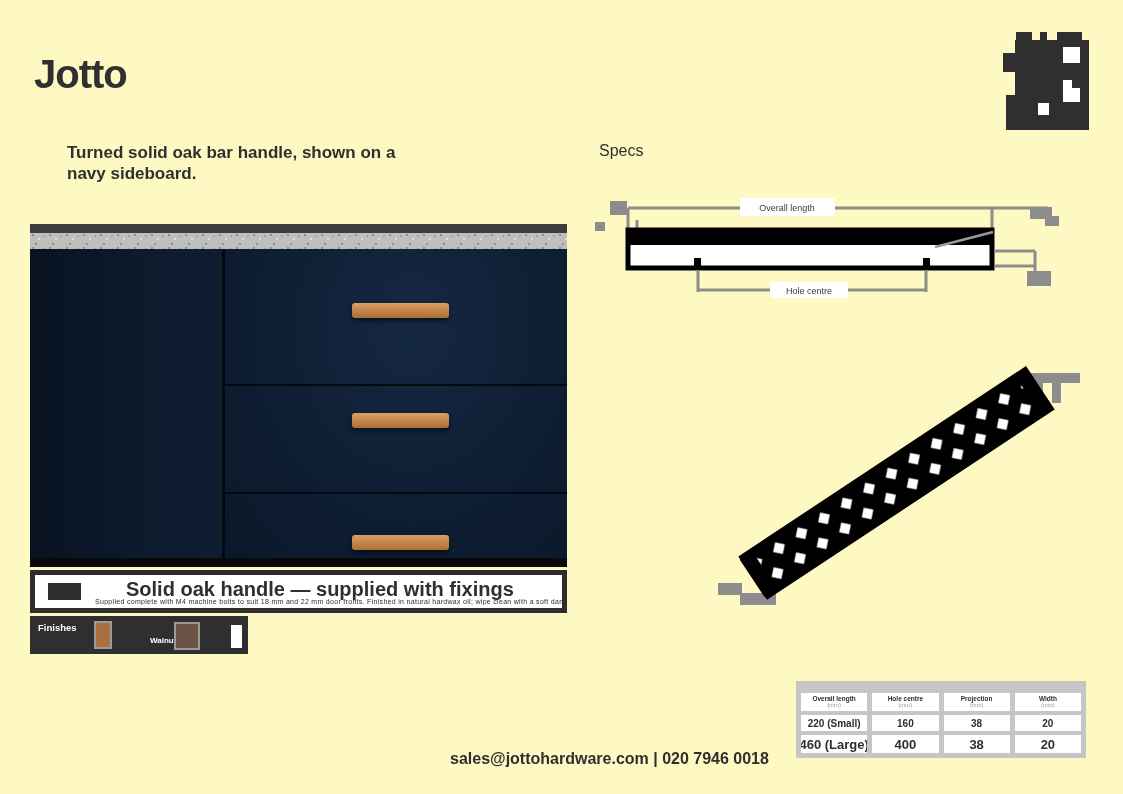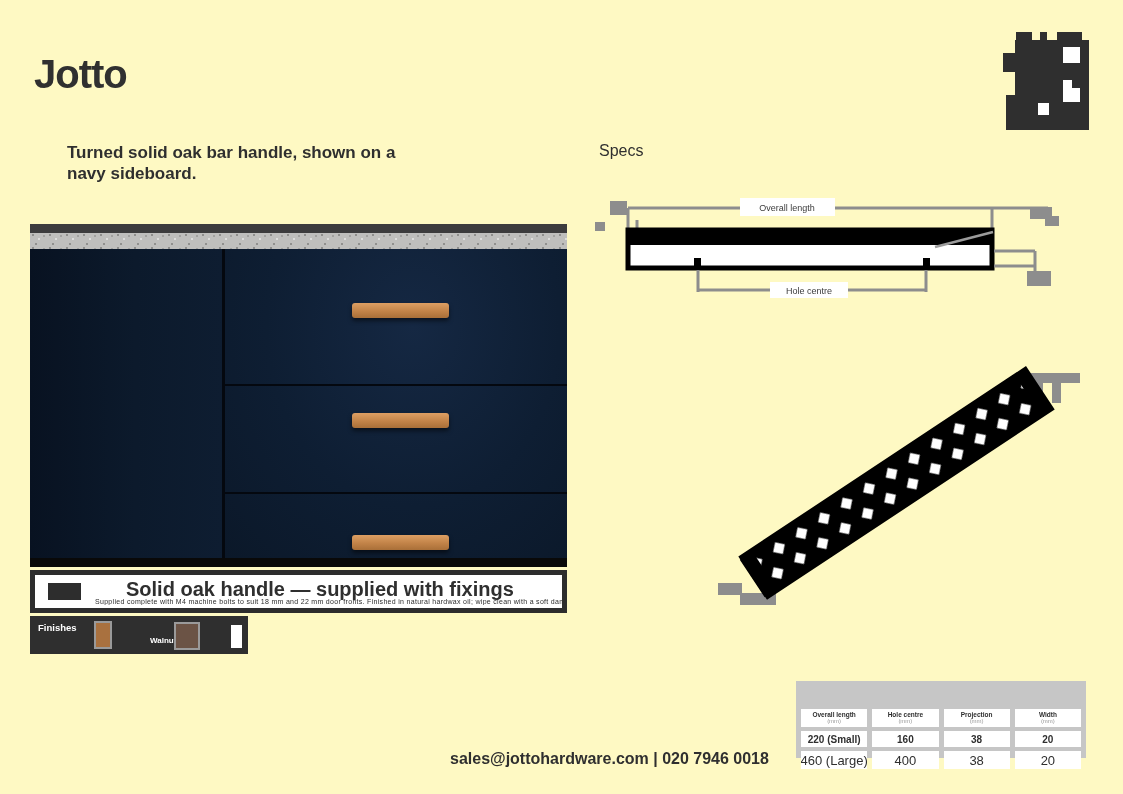--- a/index.html
+++ b/index.html
@@ -50,28 +50,28 @@
   .finishes{left:30px;top:616px;width:218px;height:38px;background:#2f2f2f;text-align:right;}
   .finishes .lbl1{position:absolute;left:8px;top:6px;font-size:9.5px;font-weight:bold;color:#ffffff;}
   .finishes .lbl2{position:absolute;left:120px;top:20px;font-size:8px;font-weight:bold;color:#ffffff;}
   .finishes .sw{position:absolute;border:2px solid #9a9a9a;box-sizing:border-box;}
   .finishes .sw.oak{left:64px;top:5px;width:18px;height:28px;background:#a9713f;}
   .finishes .sw.walnut{left:144px;top:6px;width:26px;height:28px;background:#6b5345;}
   .finishes .sw.white{left:201px;top:9px;width:11px;height:23px;background:#ffffff;border:none;}
 
   
   .spec-table{left:796px;top:681px;width:290px;height:77px;background:#c6c6c6;box-sizing:border-box;
-      padding:28px 5px 5px 5px;display:grid;grid-template-columns:repeat(4,1fr);
+      padding:12px 5px 5px 5px;display:grid;grid-template-columns:repeat(4,1fr);
       grid-template-rows:18px 16px 18px;gap:4px 5px;}
   .spec-table .cell{background:#ffffff;display:flex;flex-direction:column;align-items:center;
       justify-content:center;overflow:hidden;}
   .spec-table .h1{font-size:6.5px;font-weight:bold;color:#2e2e2e;white-space:nowrap;line-height:7px;}
   .spec-table .h2{font-size:6px;color:#9a9a9a;white-space:nowrap;line-height:7px;}
   .spec-table .v1{font-size:10px;font-weight:bold;color:#2f2f2f;white-space:nowrap;}
-  .spec-table .v2{font-size:13px;font-weight:normal;color:#2f2f2f;white-space:nowrap;}
+  .spec-table .v2{font-size:13px;font-weight:bold;color:#2f2f2f;white-space:nowrap;}
 
   
   .footer{left:450px;top:750px;width:260px;font-size:16px;font-weight:bold;color:#2f2f2f;white-space:nowrap;}
 </style>
 </head>
 <body>
 
 <div class="sheet">
 
   <div class="abs title">Jotto</div>

